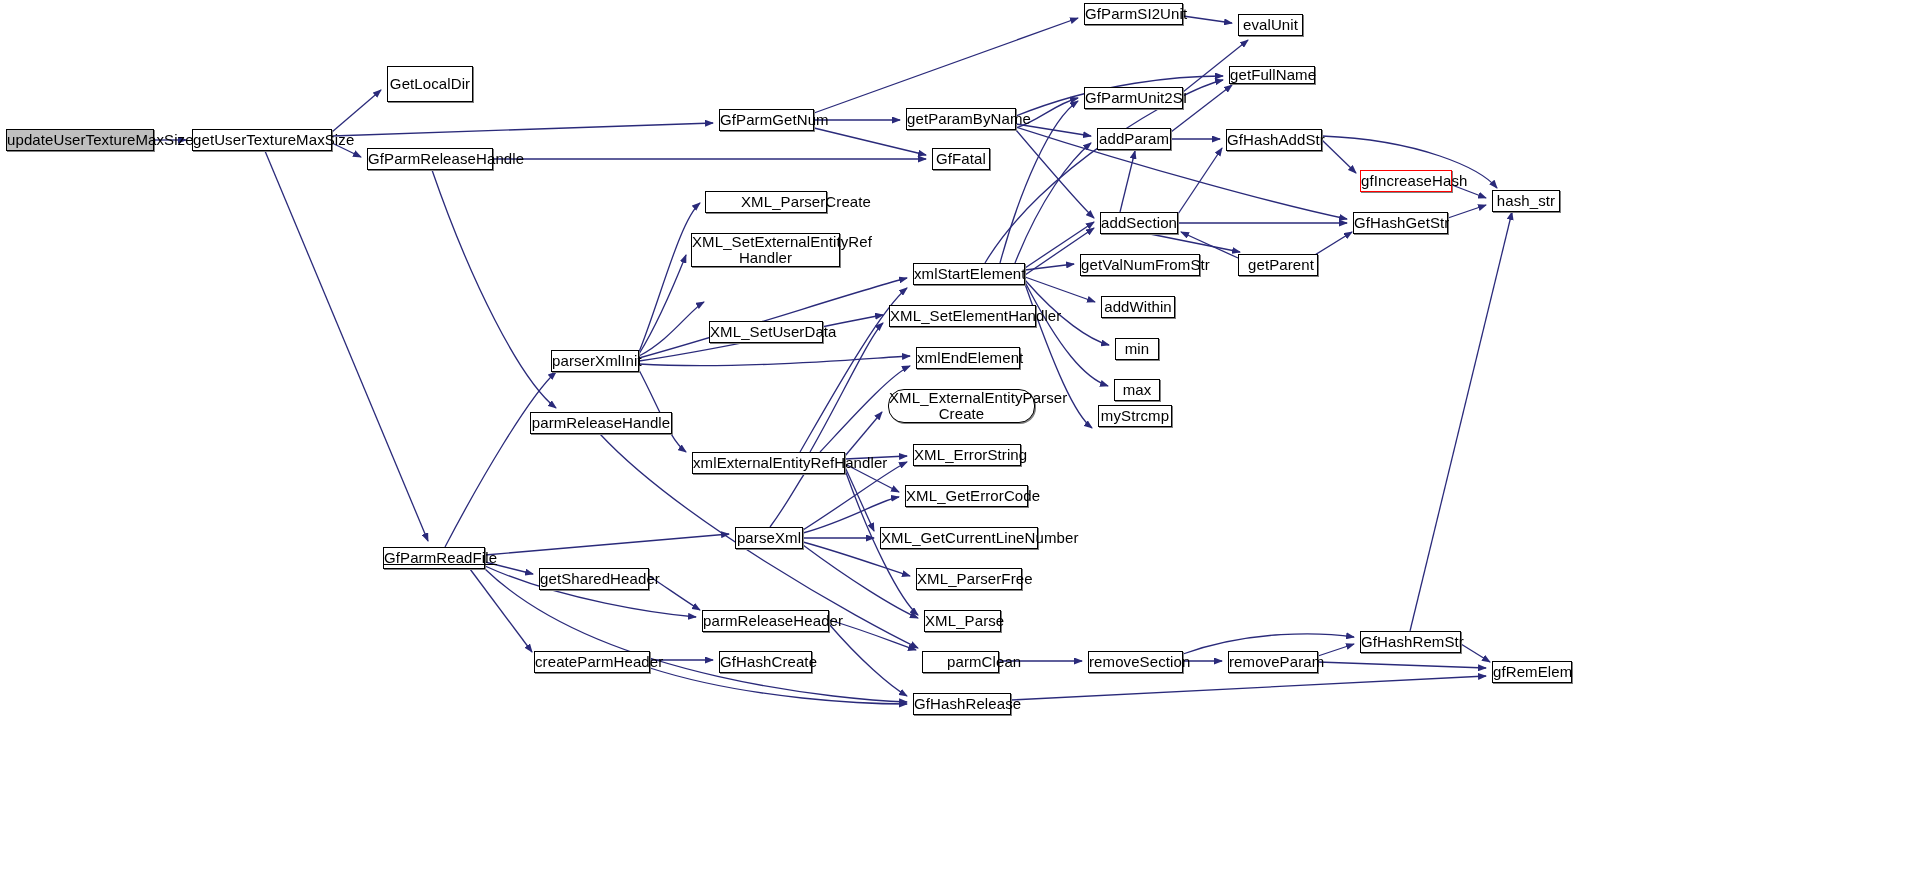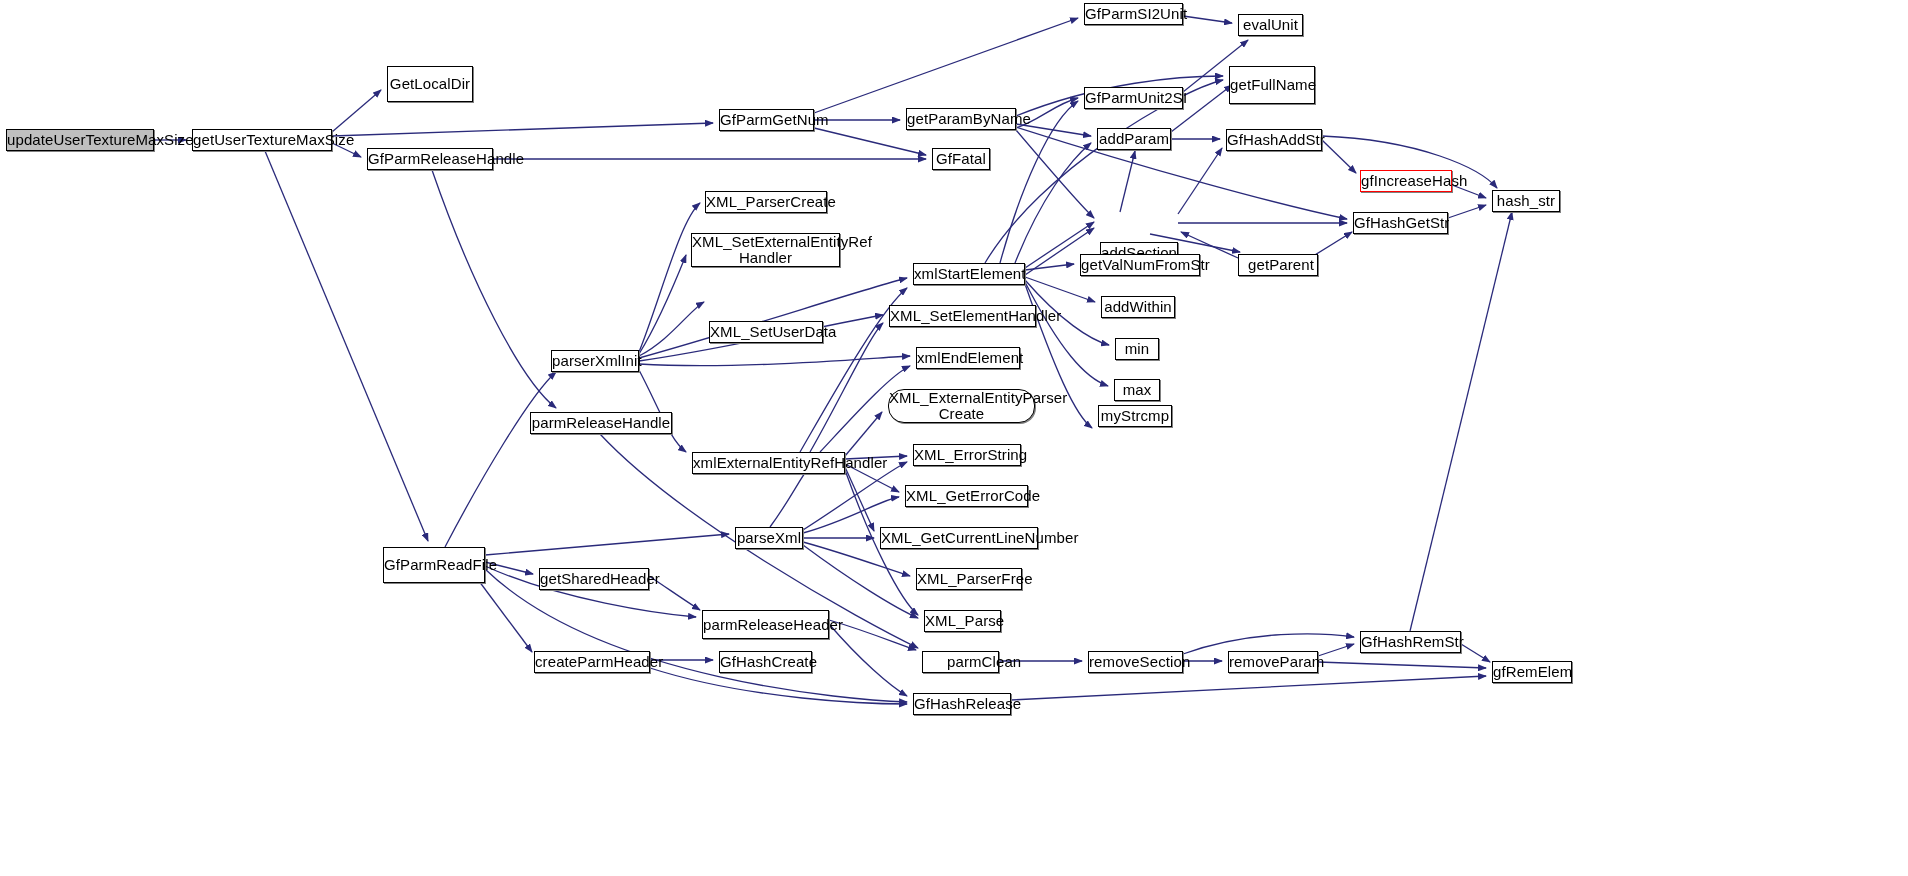--- a/index.html
+++ b/index.html
@@ -154,54 +154,54 @@
       <div class="node root" style="left: 6px; top: 129px; width: 148px; height: 22px;"><span class="nlabel">updateUserTextureMaxSize</span></div>
       <div class="node" style="left: 192px; top: 129px; width: 140px; height: 22px;"><span class="nlabel">getUserTextureMaxSize</span></div>
       <div class="node" style="left: 387px; top: 66px; width: 86px; height: 36px;"><span class="nlabel">GetLocalDir</span></div>
       <div class="node" style="left: 367px; top: 148px; width: 126px; height: 22px;"><span class="nlabel">GfParmReleaseHandle</span></div>
       <div class="node" style="left: 719px; top: 109px; width: 95px; height: 22px;"><span class="nlabel">GfParmGetNum</span></div>
       <div class="node" style="left: 932px; top: 148px; width: 58px; height: 22px;"><span class="nlabel">GfFatal</span></div>
       <div class="node" style="left: 906px; top: 108px; width: 110px; height: 22px;"><span class="nlabel">getParamByName</span></div>
       <div class="node" style="left: 1084px; top: 3px; width: 99px; height: 22px;"><span class="nlabel">GfParmSI2Unit</span></div>
       <div class="node" style="left: 1238px; top: 14px; width: 65px; height: 22px; align-items: center;"><span class="nlabel">evalUnit</span></div>
       <div class="node" style="left: 1084px; top: 87px; width: 99px; height: 22px;"><span class="nlabel">GfParmUnit2SI</span></div>
-      <div class="node" style="left: 1229px; top: 66px; width: 86px; height: 38px;"><span class="nlabel">getFullName</span></div>
+      <div class="node" style="left: 1229px; top: 66px; width: 86px; height: 18px;"><span class="nlabel">getFullName</span></div>
       <div class="node" style="left: 1097px; top: 128px; width: 74px; height: 22px;"><span class="nlabel">addParam</span></div>
       <div class="node" style="left: 1226px; top: 129px; width: 96px; height: 22px;"><span class="nlabel">GfHashAddStr</span></div>
       <div class="node highlight" style="left: 1360px; top: 170px; width: 92px; height: 22px;"><span class="nlabel">gfIncreaseHash</span></div>
       <div class="node" style="left: 1492px; top: 190px; width: 68px; height: 22px;"><span class="nlabel">hash_str</span></div>
       <div class="node" style="left: 1353px; top: 212px; width: 95px; height: 22px;"><span class="nlabel">GfHashGetStr</span></div>
-      <div class="node" style="left: 1100px; top: 212px; width: 78px; height: 22px; margin-top: 30px;"><span class="nlabel">addSection</span></div>
+      <div class="node" style="left: 1100px; top: 212px; width: 78px; height: 22px;"><span class="nlabel">addSection</span></div>
       <div class="node" style="left: 1238px; top: 254px; width: 80px; height: 22px; text-align: right;"><span class="nlabel">getParent</span></div>
       <div class="node" style="left: 1080px; top: 254px; width: 120px; height: 22px;"><span class="nlabel">getValNumFromStr</span></div>
       <div class="node" style="left: 1101px; top: 296px; width: 74px; height: 22px;"><span class="nlabel">addWithin</span></div>
       <div class="node" style="left: 1115px; top: 338px; width: 44px; height: 22px;"><span class="nlabel">min</span></div>
       <div class="node" style="left: 1114px; top: 379px; width: 46px; height: 22px;"><span class="nlabel">max</span></div>
       <div class="node" style="left: 1098px; top: 405px; width: 74px; height: 22px;"><span class="nlabel">myStrcmp</span></div>
       <div class="node" style="left: 913px; top: 263px; width: 112px; height: 22px;"><span class="nlabel">xmlStartElement</span></div>
-      <div class="node" style="left: 705px; top: 191px; width: 122px; height: 22px;"><span class="nlabel">XML_ParserCreate</span></div>
+      <div class="node" style="left: 705px; top: 191px; width: 122px; height: 22px; padding-left: 35px;"><span class="nlabel">XML_ParserCreate</span></div>
       <div class="node" style="left: 691px; top: 233px; width: 149px; height: 34px;"><span class="nlabel">XML_SetExternalEntityRef
 Handler</span></div>
       <div class="node" style="left: 709px; top: 288px; width: 114px; height: 22px; margin-top: 33px;"><span class="nlabel">XML_SetUserData</span></div>
       <div class="node" style="left: 889px; top: 305px; width: 147px; height: 22px;"><span class="nlabel">XML_SetElementHandler</span></div>
       <div class="node" style="left: 916px; top: 347px; width: 104px; height: 22px;"><span class="nlabel">xmlEndElement</span></div>
       <div class="node" style="left: 888px; top: 389px; width: 147px; height: 34px; border-radius: 16px;"><span class="nlabel">XML_ExternalEntityParser
 Create</span></div>
       <div class="node" style="left: 551px; top: 350px; width: 88px; height: 22px;"><span class="nlabel">parserXmlInit</span></div>
       <div class="node" style="left: 530px; top: 412px; width: 142px; height: 22px;"><span class="nlabel">parmReleaseHandle</span></div>
       <div class="node" style="left: 692px; top: 452px; width: 153px; height: 22px;"><span class="nlabel">xmlExternalEntityRefHandler</span></div>
       <div class="node" style="left: 913px; top: 444px; width: 108px; height: 22px;"><span class="nlabel">XML_ErrorString</span></div>
       <div class="node" style="left: 905px; top: 485px; width: 123px; height: 22px;"><span class="nlabel">XML_GetErrorCode</span></div>
       <div class="node" style="left: 880px; top: 527px; width: 158px; height: 22px;"><span class="nlabel">XML_GetCurrentLineNumber</span></div>
       <div class="node" style="left: 916px; top: 568px; width: 106px; height: 22px;"><span class="nlabel">XML_ParserFree</span></div>
       <div class="node" style="left: 924px; top: 610px; width: 77px; height: 22px;"><span class="nlabel">XML_Parse</span></div>
       <div class="node" style="left: 735px; top: 527px; width: 68px; height: 22px;"><span class="nlabel">parseXml</span></div>
-      <div class="node" style="left: 383px; top: 547px; width: 102px; height: 36px;"><span class="nlabel">GfParmReadFile</span></div>
+      <div class="node" style="left: 383px; top: 547px; width: 102px; height: 22px; text-decoration: underline;"><span class="nlabel">GfParmReadFile</span></div>
       <div class="node" style="left: 539px; top: 568px; width: 110px; height: 22px;"><span class="nlabel">getSharedHeader</span></div>
-      <div class="node" style="left: 702px; top: 610px; width: 127px; height: 29px; align-items: center;"><span class="nlabel">parmReleaseHeader</span></div>
+      <div class="node" style="left: 702px; top: 610px; width: 127px; height: 22px; align-items: center;"><span class="nlabel">parmReleaseHeader</span></div>
       <div class="node" style="left: 534px; top: 651px; width: 116px; height: 22px;"><span class="nlabel">createParmHeader</span></div>
       <div class="node" style="left: 719px; top: 651px; width: 93px; height: 22px;"><span class="nlabel">GfHashCreate</span></div>
       <div class="node" style="left: 922px; top: 651px; width: 77px; height: 22px; padding-left: 24px;"><span class="nlabel">parmClean</span></div>
       <div class="node" style="left: 913px; top: 693px; width: 98px; height: 22px;"><span class="nlabel">GfHashRelease</span></div>
       <div class="node" style="left: 1088px; top: 651px; width: 95px; height: 22px;"><span class="nlabel">removeSection</span></div>
       <div class="node" style="left: 1228px; top: 651px; width: 90px; height: 22px;"><span class="nlabel">removeParam</span></div>
       <div class="node" style="left: 1360px; top: 631px; width: 101px; height: 22px;"><span class="nlabel">GfHashRemStr</span></div>
       <div class="node" style="left: 1492px; top: 661px; width: 80px; height: 22px;"><span class="nlabel">gfRemElem</span></div>
     </div>
 </div>

